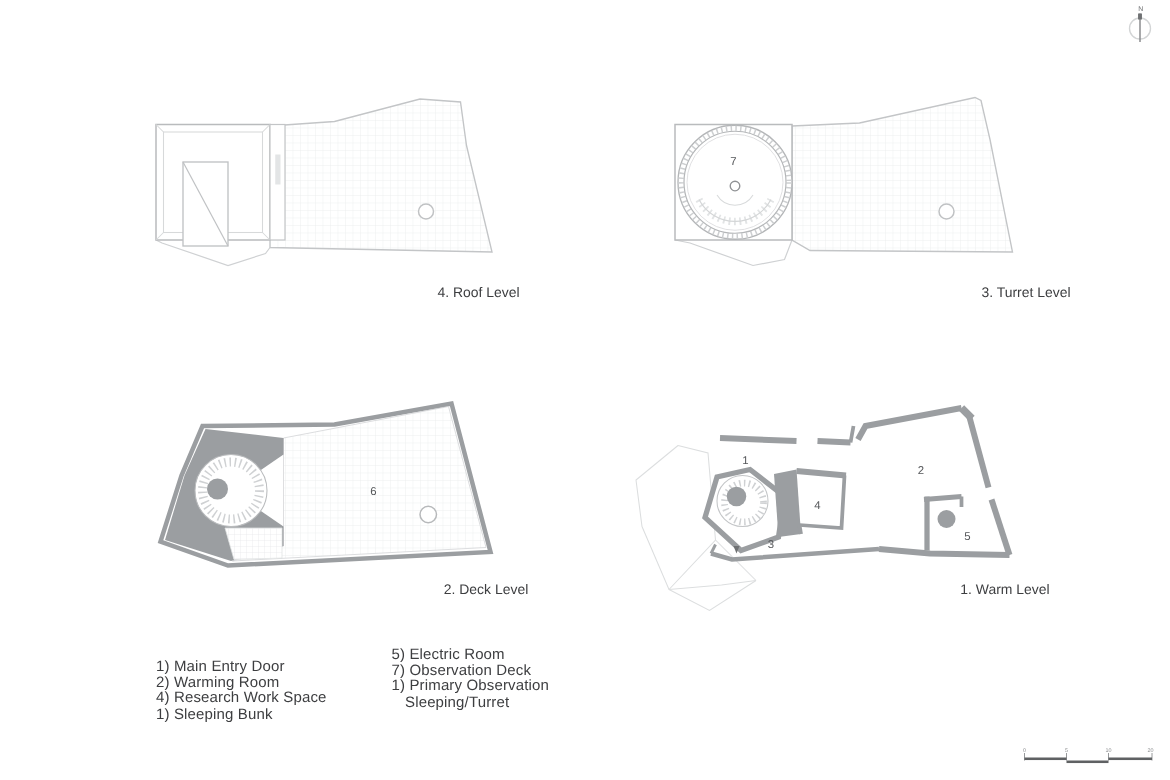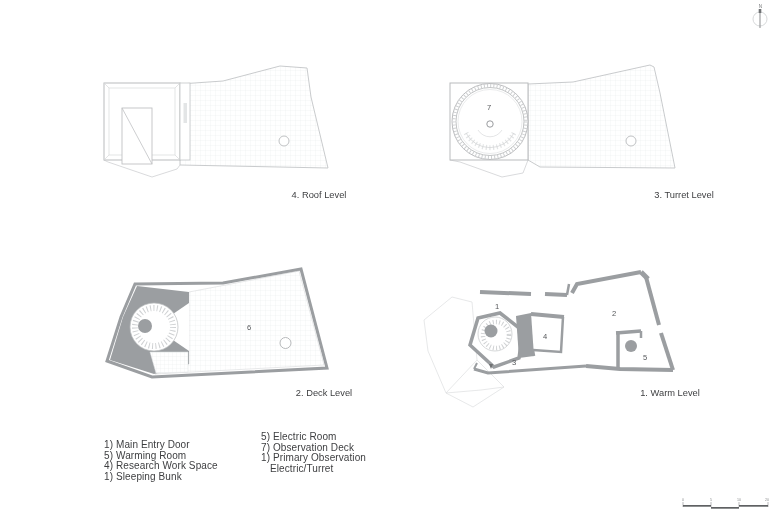--- a/index.html
+++ b/index.html
@@ -147,24 +147,24 @@
     <line x1="739" y1="502" x2="739" y2="507" stroke="#8a8c8e" stroke-width="0.6"></line>
     <line x1="768" y1="502" x2="768" y2="507" stroke="#8a8c8e" stroke-width="0.6"></line>
     <rect x="683" y="505" width="28" height="1.7" fill="#5f6163"></rect>
     <rect x="711" y="507" width="28" height="1.7" fill="#5f6163"></rect>
     <rect x="739" y="505" width="29" height="1.7" fill="#5f6163"></rect>
   </g>
 </svg>
 
 <div class="legend-col" style="left:104px;top:440px;">
   <div>1) Main Entry Door</div>
-  <div>5) Warming Room</div>
+  <div>2) Warming Room</div>
   <div>4) Research Work Space</div>
   <div>1) Sleeping Bunk</div>
 </div>
 <div class="legend-col" style="left:228px;top:432px;margin-left:33px;">
   <div>5) Electric Room</div>
   <div>7) Observation Deck</div>
   <div>1) Primary Observation</div>
-  <div class="indent">Electric/Turret</div>
+  <div class="indent">Sleeping/Turret</div>
 </div>
 
 </div>
 
 </body></html>

